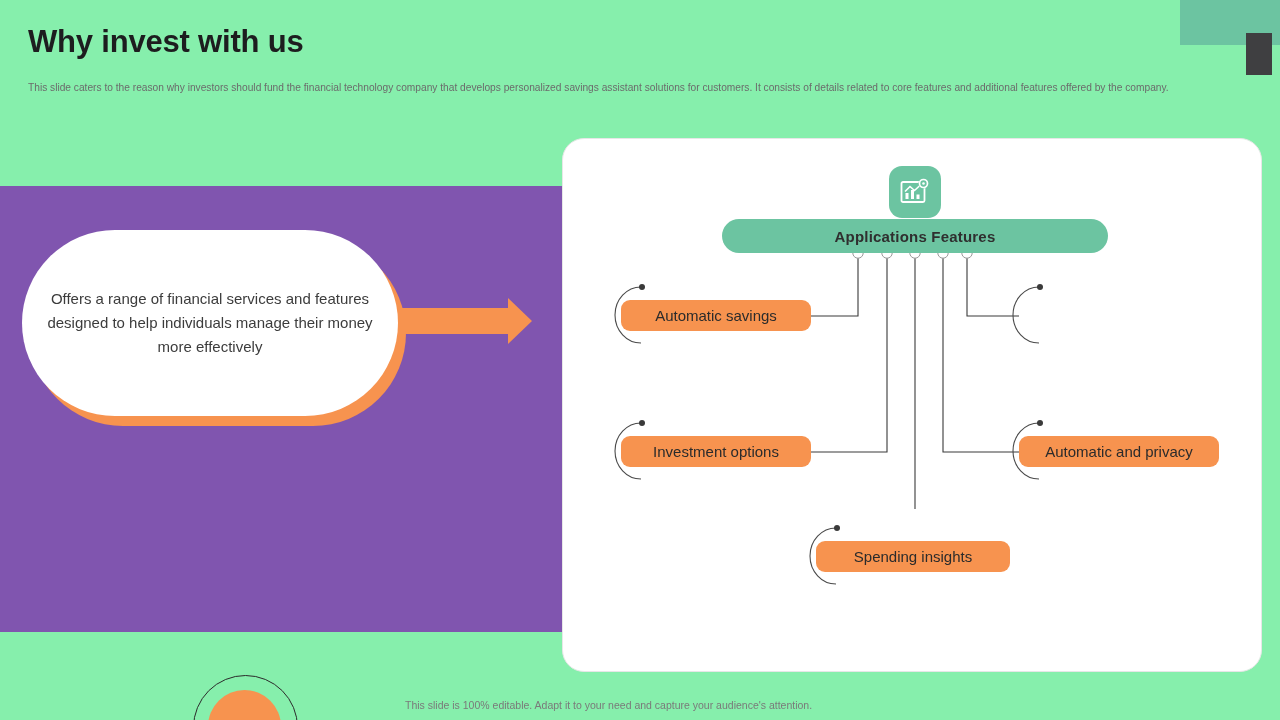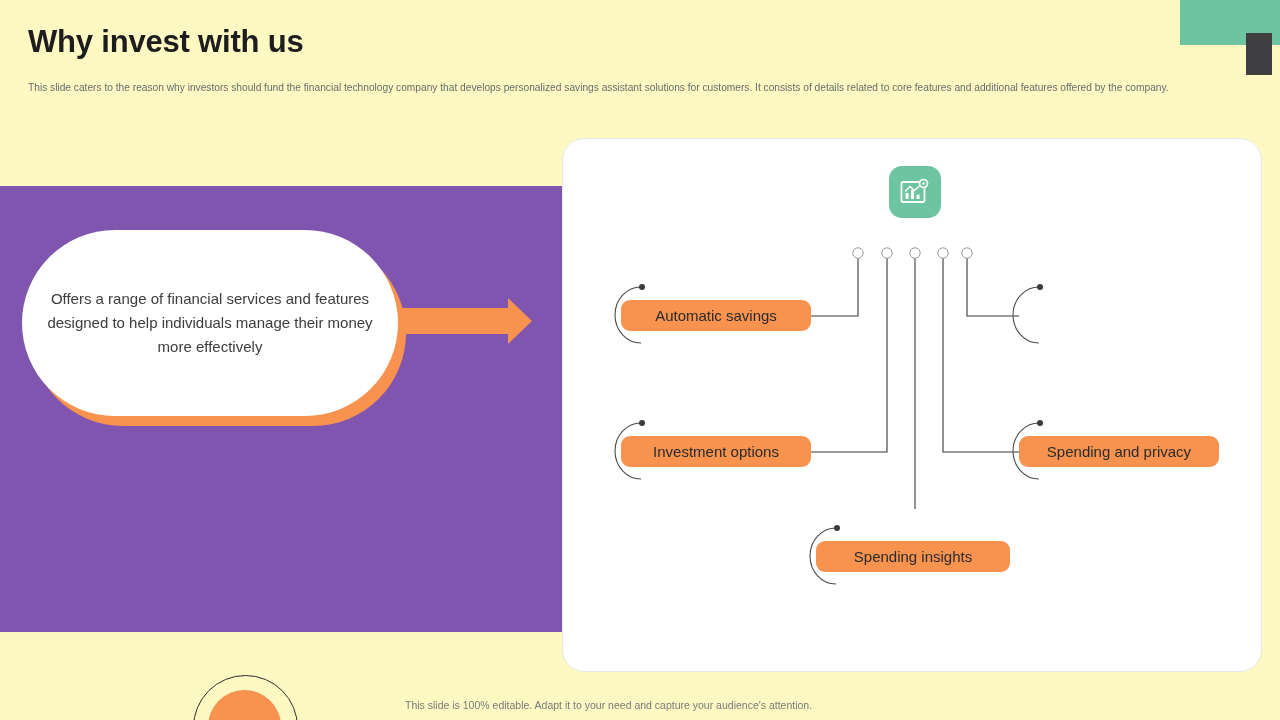--- a/index.html
+++ b/index.html
@@ -3,21 +3,21 @@
 <meta charset="utf-8">
 <style>
   html,body{margin:0;padding:0;}
   body{
     width:1280px;height:720px;
     background:#ffffff;
     font-family:"Liberation Sans", sans-serif;
     overflow:hidden;
     position:relative;
   }
-  .slide{position:relative;width:1280px;height:720px;overflow:hidden;background:#fef9c3;}
+  .slide{position:relative;width:1280px;height:720px;overflow:hidden;background:#86efac;}
 
   
   .deco-green{
     position:absolute;left:1180px;top:0;width:100px;height:45px;
     background:#6CC4A1;
   }
   .deco-dark{
     position:absolute;left:1246px;top:33px;width:26px;height:42px;
     background:#3F3F41;
   }
@@ -189,29 +189,32 @@
           <rect x="6.5" y="17" width="3" height="6" fill="#ffffff"></rect>
           <rect x="12" y="14" width="3" height="9" fill="#ffffff"></rect>
           <rect x="17.5" y="18.5" width="3" height="4.5" fill="#ffffff"></rect>
           <polyline points="6,15.5 11,10.5 15.5,14.5 22,8.5" fill="none" stroke="#ffffff" stroke-width="1.6"></polyline>
           <circle cx="24.5" cy="7.5" r="5" fill="#6CC4A1"></circle>
           <circle cx="24.5" cy="7.5" r="4" fill="none" stroke="#ffffff" stroke-width="1.7"></circle>
           <circle cx="24.5" cy="7.5" r="1.3" fill="#ffffff"></circle>
         </svg>
       </div>
 
+      <div class="root-bar">
+        <span class="root-label">Applications Features</span>
+      </div>
 
       <div class="node n-auto">
         <span>Automatic savings</span>
       </div>
       <div class="node n-invest">
         <span>Investment  options</span>
       </div>
       <div class="node n-sec">
-        <span>Spending and privacy</span>
+        <span>Automatic and privacy</span>
       </div>
       <div class="node n-spend">
         <span>Spending insights</span>
       </div>
 
     </div>
   </div>
 
   <div class="footer-note">This slide is 100% editable. Adapt it to your need and capture your audience's attention.</div>
 

